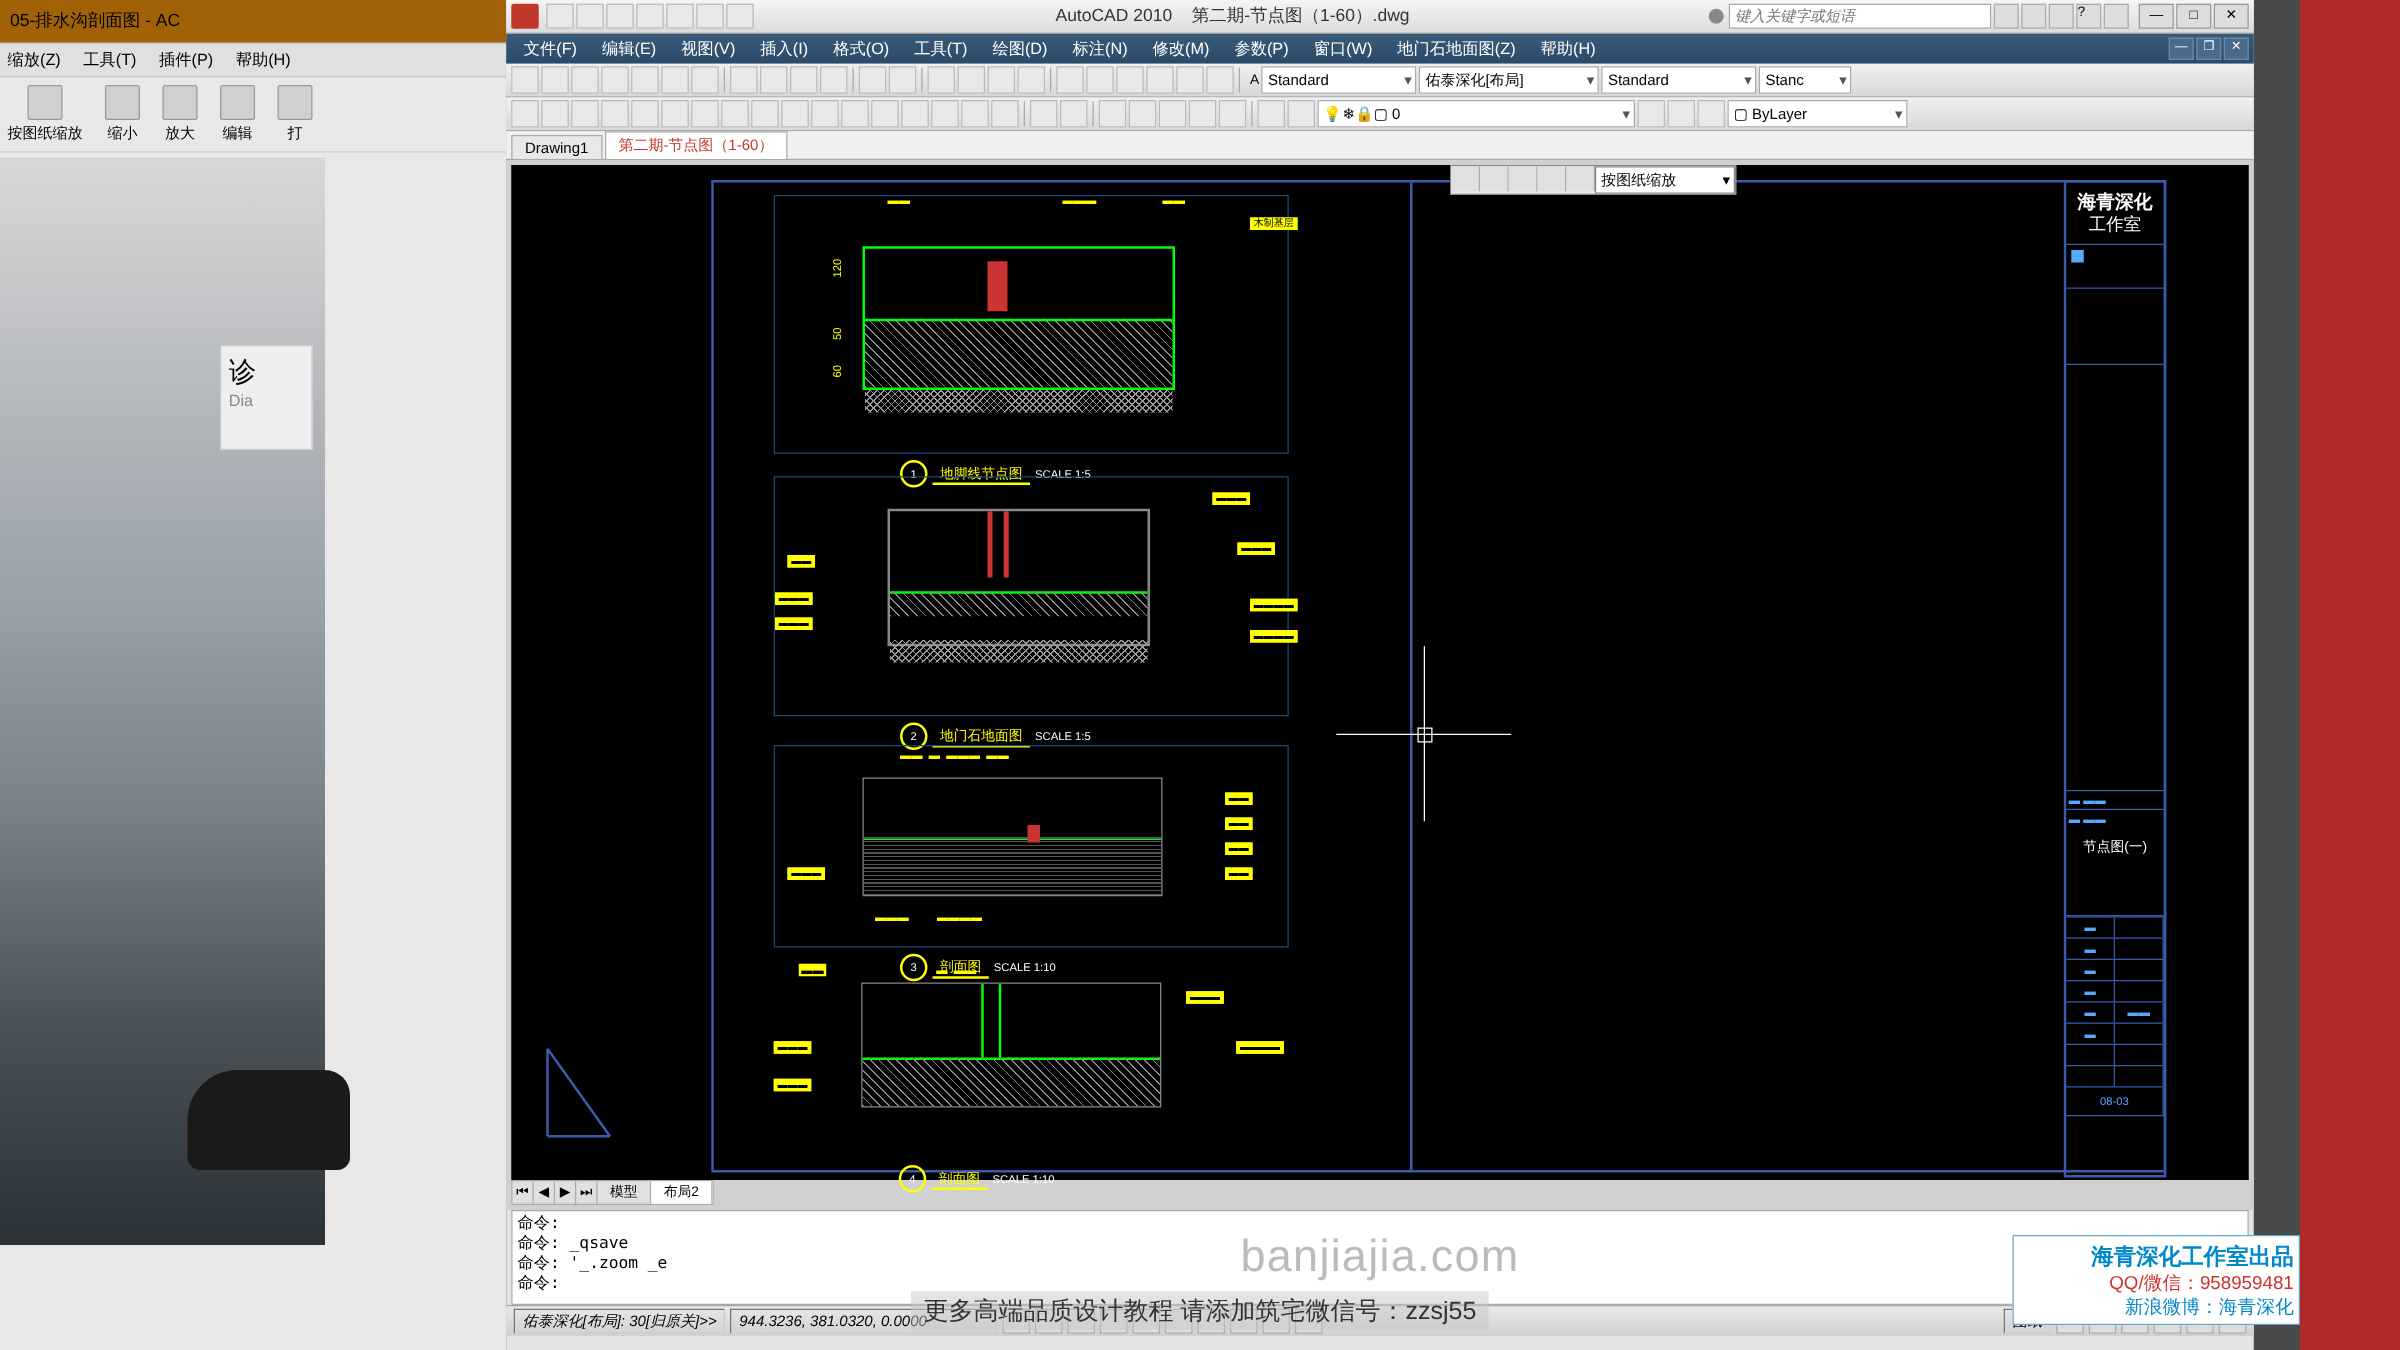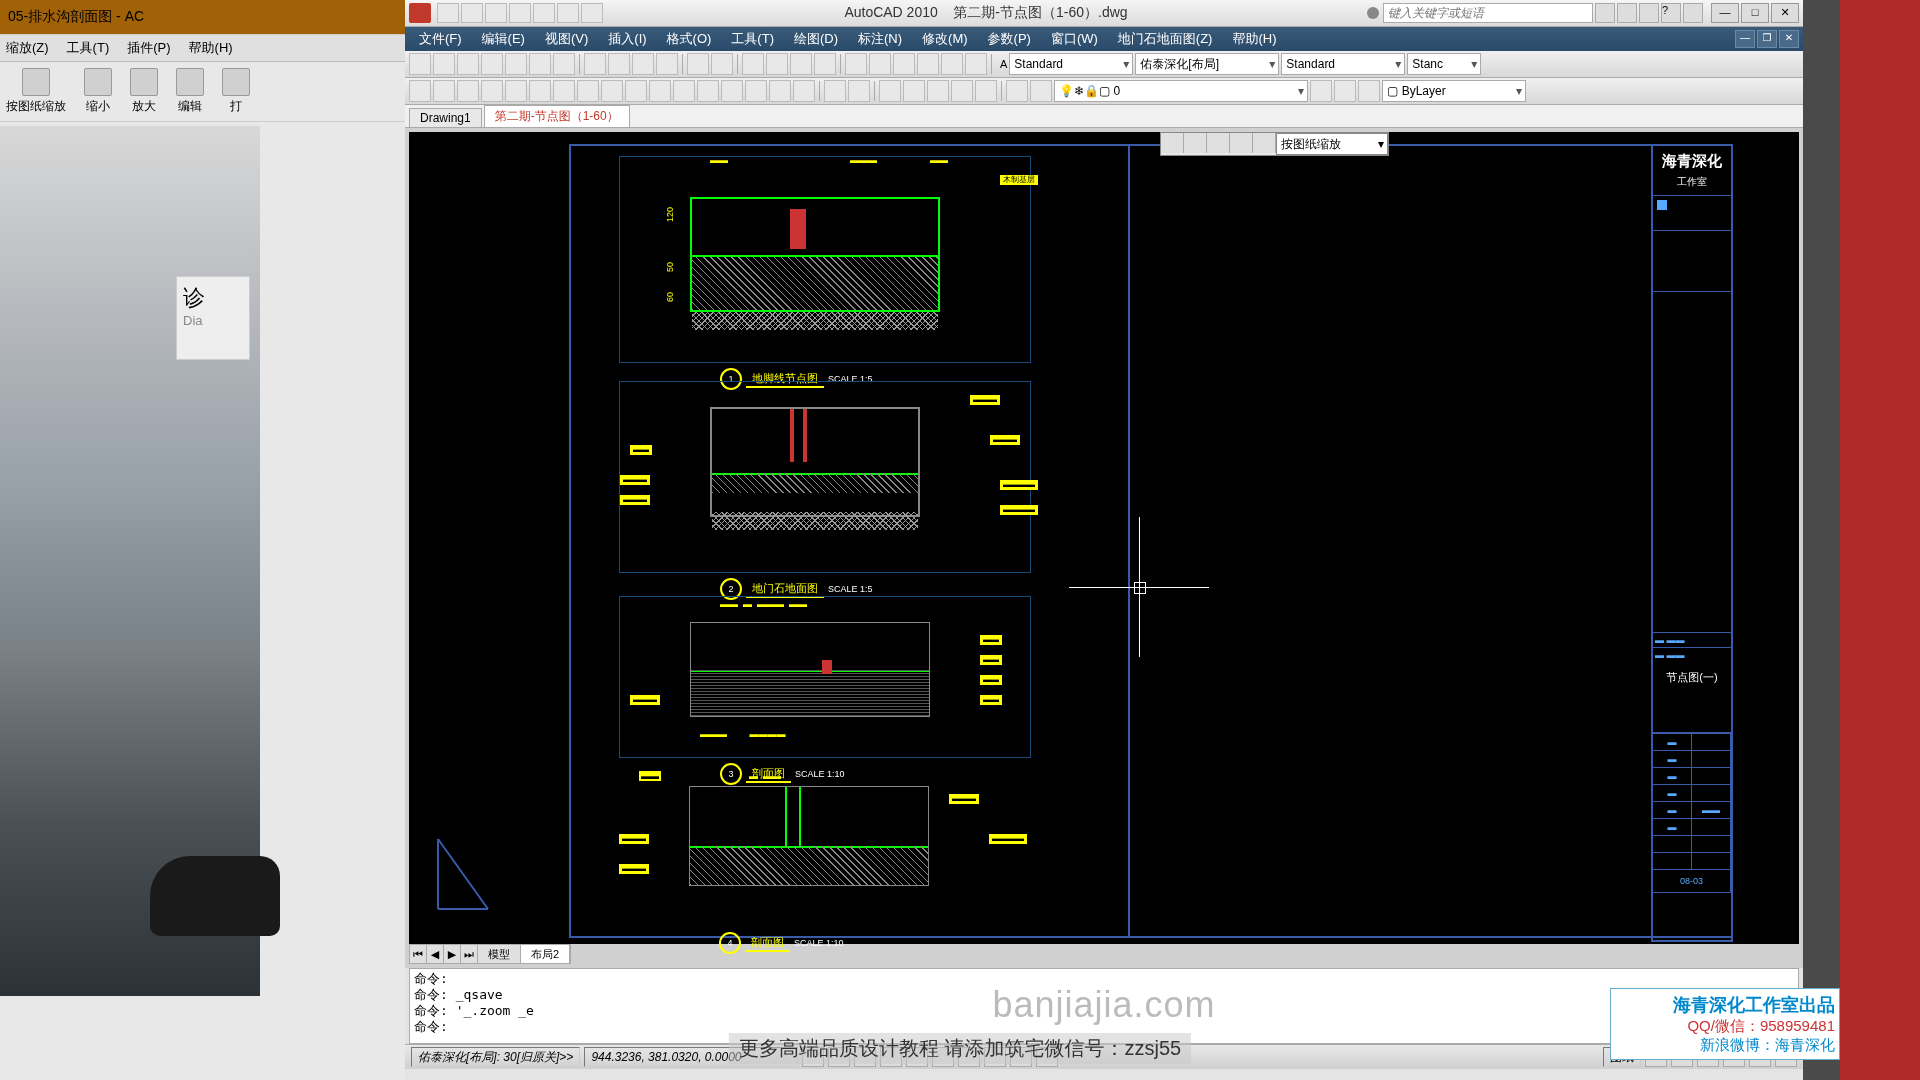--- a/index.html
+++ b/index.html
@@ -38,21 +38,21 @@
 .ac-canvas-area{position:relative;height:840px;background:#d0d0d0;}
 .ac-canvas{position:absolute;left:4px;top:4px;right:4px;bottom:24px;background:#000;}
 .view-toolbar{position:absolute;right:410px;top:0;display:flex;background:#e8e8e8;border:1px solid #888;z-index:10;}
 .vbtn{width:22px;height:20px;background:#e0e0e0;border-right:1px solid #aaa;}
 .vcombo{width:90px;height:20px;background:#fff;border:1px solid #888;font-size:12px;padding:0 16px 0 4px;line-height:20px;position:relative;}
 .vcombo:after{content:"▾";position:absolute;right:3px;}
 .sheet-frame{position:absolute;left:160px;top:12px;width:1160px;height:790px;border:2px solid #3a5aaa;}
 .sheet-divider{position:absolute;left:48%;top:0;bottom:0;width:2px;background:#3a5aaa;}
 .title-block{position:absolute;right:-2px;top:-2px;width:78px;height:794px;border:2px solid #3a5aaa;}
 .tb-logo{border-bottom:1px solid #3a5aaa;padding:6px 2px;text-align:center;color:#fff;font-size:15px;font-weight:bold;}
-.tb-logo small{font-size:10px;font-weight:normal;margin-top:32px;}
+.tb-logo small{font-size:14px;font-weight:normal;margin-top:32px;}
 .tb-mid{height:440px;border-bottom:1px solid #3a5aaa;}
 .tb-label{color:#fff;font-size:11px;text-align:center;padding:8px 2px;}
 .tb-table{border-top:1px solid #3a5aaa;}
 .tb-row{height:16px;border-bottom:1px solid #3a5aaa;display:flex;}
 .tb-row div{flex:1;border-right:1px solid #3a5aaa;color:#5af;font-size:9px;text-align:center;line-height:16px;}
 .detail{position:absolute;border:1px solid #1a4a7a;}
 .d-line-h{position:absolute;height:2px;background:#0f0;}
 .d-line-v{position:absolute;width:2px;background:#0f0;}
 .d-line-r{position:absolute;background:#c33;}
 .d-hatch{position:absolute;background:repeating-linear-gradient(45deg,#888 0,#888 1px,transparent 1px,transparent 5px);}

